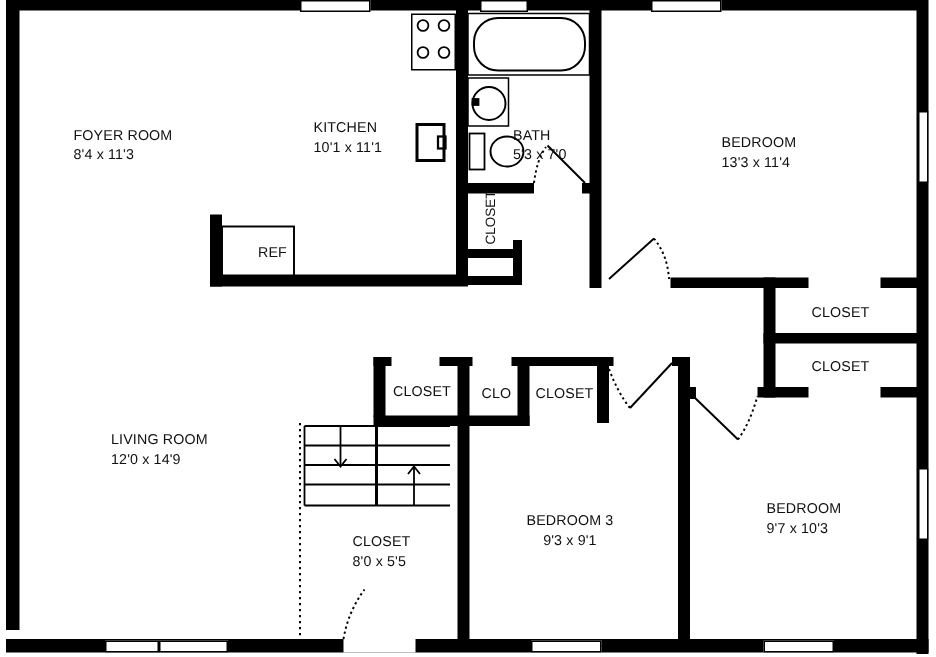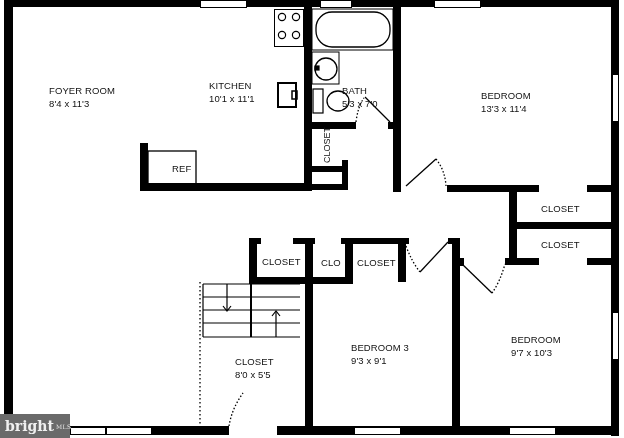--- a/index.html
+++ b/index.html
@@ -131,38 +131,38 @@
     <div>10'1 x 11'1</div>
   </div>
   <div class="lbl" style="left:342px;top:60px;margin-top:24px;">
     <div>BATH</div>
     <div>5'3 x 7'0</div>
   </div>
   <div class="lbl" style="left:481px;top:89px;">
     <div>BEDROOM</div>
     <div>13'3 x 11'4</div>
   </div>
+  <div class="lbl" style="left:74px;top:287px;">
+    <div>LIVING ROOM</div>
+    <div>12'0 x 14'9</div>
+  </div>
   <div class="lbl" style="left:235px;top:355px;">
     <div>CLOSET</div>
     <div>8'0 x 5'5</div>
   </div>
-  <div class="lbl" style="left:351px;top:341px;">
+  <div class="lbl" style="left:351px;top:341px;text-align:center;">
     <div>BEDROOM 3</div>
     <div>9'3 x 9'1</div>
   </div>
   <div class="lbl" style="left:511px;top:333px;">
     <div>BEDROOM</div>
     <div>9'7 x 10'3</div>
   </div>
 
   <div class="lbl" style="left:172px;top:162px;">REF</div>
   <div class="vlbl" style="left:322px;top:163px;">CLOSET</div>
   <div class="lbl" style="left:541px;top:202px;">CLOSET</div>
   <div class="lbl" style="left:541px;top:238px;">CLOSET</div>
   <div class="lbl" style="left:262px;top:255px;">CLOSET</div>
   <div class="lbl" style="left:321px;top:256px;">CLO</div>
   <div class="lbl" style="left:357px;top:256px;">CLOSET</div>
 
-  <div class="logo">
-    <span class="b">bright</span>
-    <span class="m">MLS</span>
-  </div>
 </div>
 
 </body></html>

